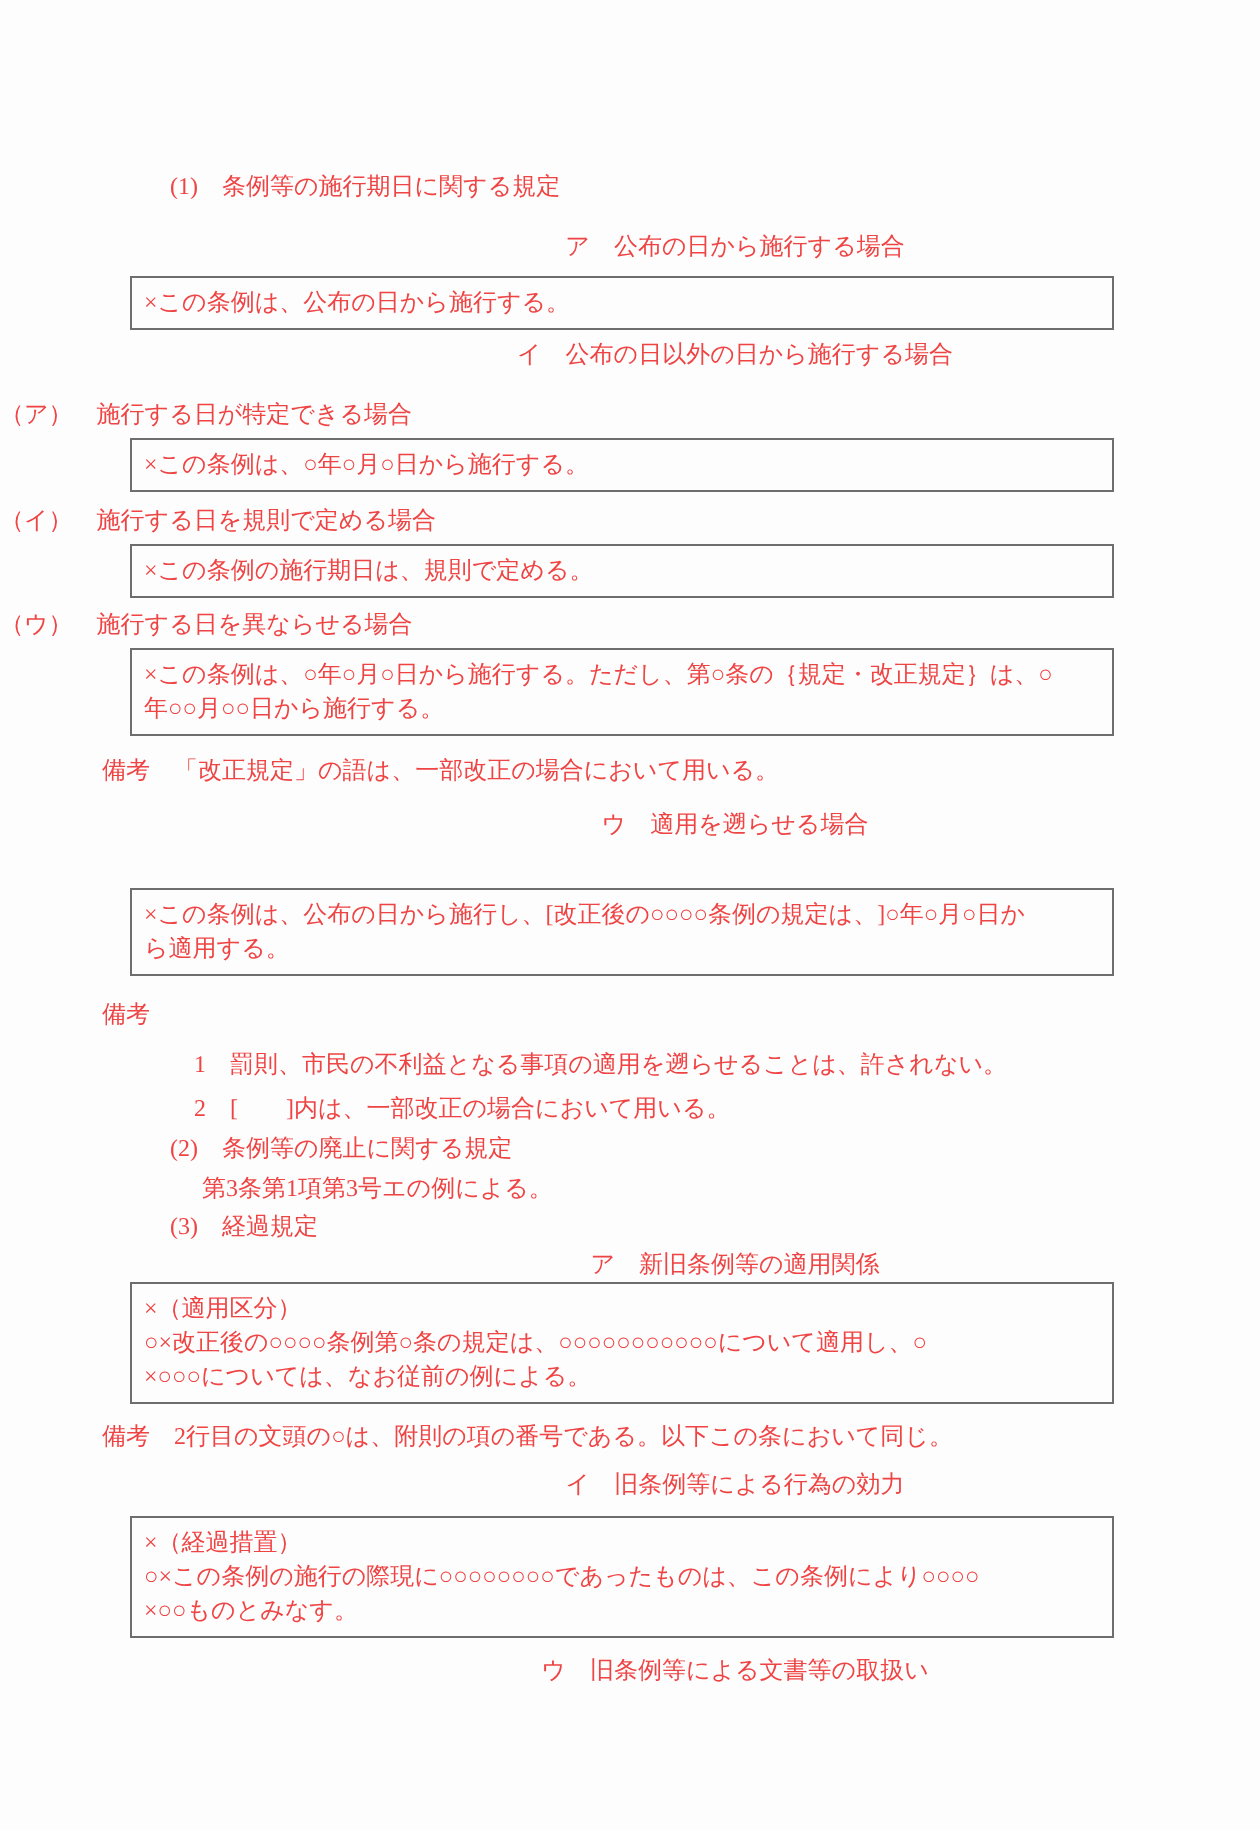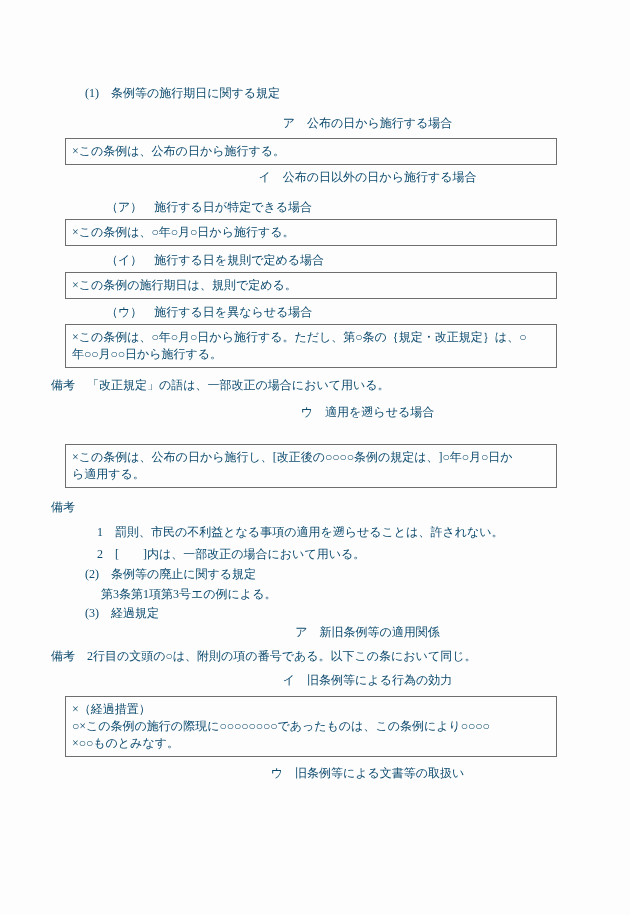--- a/index.html
+++ b/index.html
@@ -2,31 +2,31 @@
 <html><head>
 <meta charset="utf-8">
 <style>
   html, body { margin: 0; padding: 0; }
   body { background: #ffffff; }
   .page {
     position: relative;
     width: 630px;
     height: 915px;
     background: #fdfdfd;
-    color: #0c4a6e;
+    color: #ef4444;
     font-family: "Liberation Serif", "DejaVu Serif", serif;
     font-size: 12px;
     box-sizing: border-box;
     padding-top: 86px;
     overflow: hidden;
   }
   .line { line-height: 15px; white-space: nowrap; }
   .h1    { padding-left: 85px; }
   .h2    { padding-left: 105px; text-align: center; }
-  .h3    { padding-left: 106px; }
+  .h3    { }
   .biko  { padding-left: 51px; }
   .num   { padding-left: 97px; }
   .plain { padding-left: 101px; }
   .box {
     margin-left: 65px;
     width: 492px;
     box-sizing: border-box;
     border: 1px solid #6e6e6e;
     padding: 4px 4px 4px 6px;
     background: #fdfdfd;
@@ -83,20 +83,25 @@
   <div class="line num" style="margin-top:7px">2　[　　]内は、一部改正の場合において用いる。</div>
 
   <div class="line h1" style="margin-top:5px">(2)　条例等の廃止に関する規定</div>
 
   <div class="line plain" style="margin-top:5px">第3条第1項第3号エの例による。</div>
 
   <div class="line h1" style="margin-top:4px">(3)　経過規定</div>
 
   <div class="line h2" style="margin-top:4px">ア　新旧条例等の適用関係</div>
 
+  <div class="box" style="margin-top:1px">
+    <div class="box-line">×（適用区分）</div>
+    <div class="box-line">○×改正後の○○○○条例第○条の規定は、○○○○○○○○○○○について適用し、○</div>
+    <div class="box-line">×○○○については、なお従前の例による。</div>
+  </div>
 
   <div class="line biko" style="margin-top:9px">備考　2行目の文頭の○は、附則の項の番号である。以下この条において同じ。</div>
 
   <div class="line h2" style="margin-top:9px">イ　旧条例等による行為の効力</div>
 
   <div class="box" style="margin-top:8px">
     <div class="box-line">×（経過措置）</div>
     <div class="box-line">○×この条例の施行の際現に○○○○○○○○であったものは、この条例により○○○○</div>
     <div class="box-line">×○○ものとみなす。</div>
   </div>

